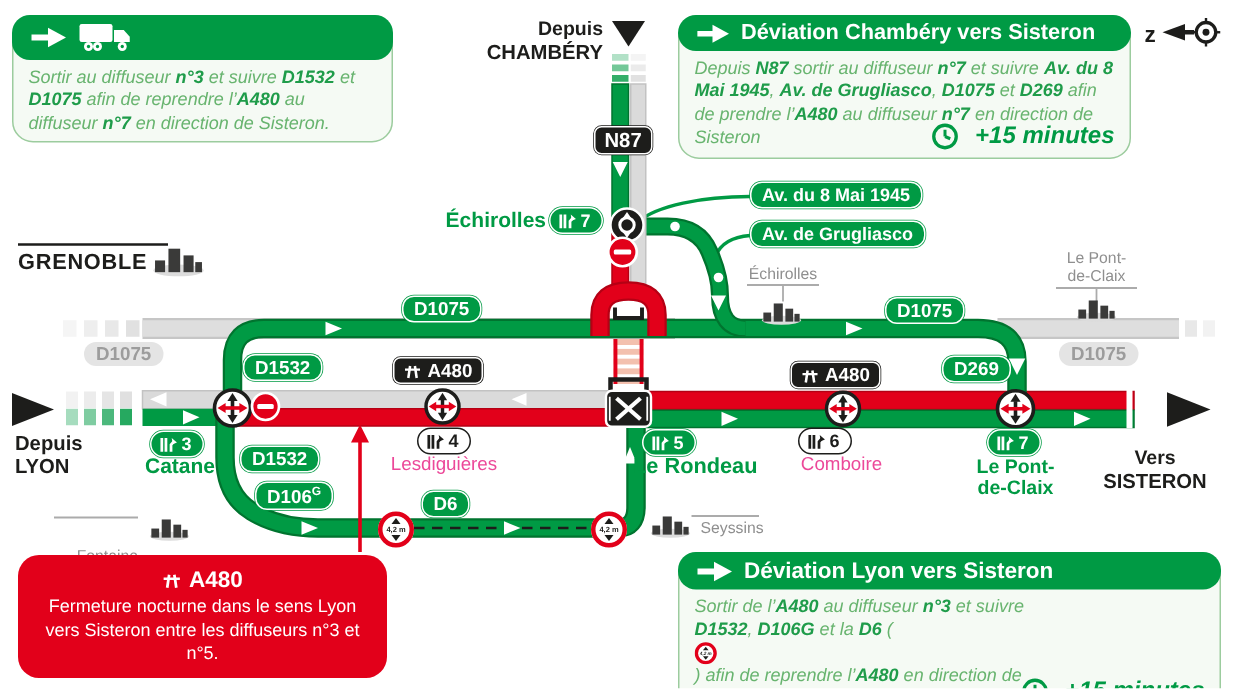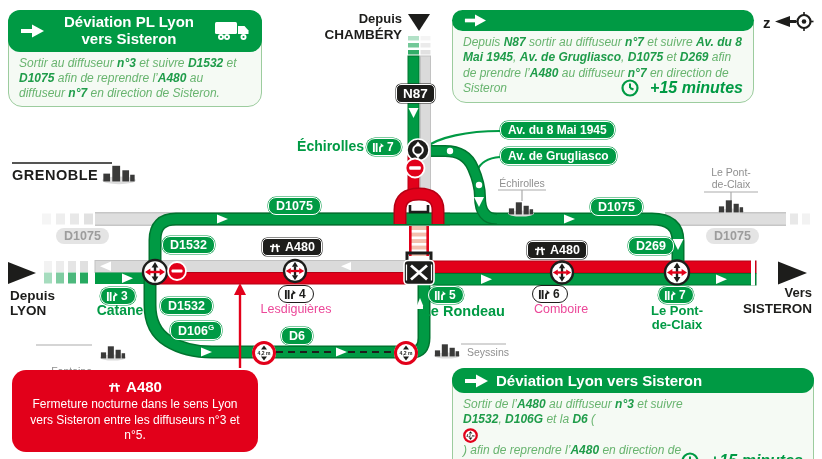--- a/index.html
+++ b/index.html
@@ -290,21 +290,21 @@
   </svg>
 
   <div class="blktxt" style="left:322,top:12px;left:322px;top:12px;width:80px;text-align:right;font-size:13px">
     <div>Depuis</div>
     <div style="font-size:13.5px">CHAMBÉRY</div>
   </div>
   <div class="blktxt" style="left:10px;top:288px;font-size:13.5px">
     <div>Depuis</div>
     <div>LYON</div>
   </div>
-  <div class="blktxt" style="left:728px;top:286px;width:84px;text-align:right;font-size:13px">
+  <div class="blktxt" style="left:728px;top:298px;width:84px;text-align:center;font-size:13px">
     <div>Vers</div>
     <div style="font-size:13.5px">SISTERON</div>
   </div>
 
   <div class="blktxt" style="left:12px;top:167px;font-size:14.5px;letter-spacing:.5px">GRENOBLE</div>
   <div class="citylbl" style="left:494px;top:177px;width:56px">Échirolles</div>
   <div class="citylbl" style="left:700px;top:166px;width:62px">
     <div>Le Pont-</div>
       <div>de-Claix</div>
   </div>
@@ -405,21 +405,20 @@
     <div>Le Pont-</div>
       <div>de-Claix</div>
   </div>
 
   <div class="gbox" style="left:8px;top:10px;width:252px">
     <div class="hdr" style="font-size:15px;line-height:1.12">
       <svg width="24" height="14" viewBox="0 0 24 14">
         <line x1="1" y1="7" x2="13" y2="7" stroke="#fff" stroke-width="4"></line>
         <polygon points="12,0.5 24,7 12,13.5" fill="#fff"></polygon>
       </svg>
-      <span style="flex:1;text-align:center">Déviation PL Lyon vers Sisteron</span>
       <svg width="36" height="22" viewBox="0 0 36 22">
         <rect x="1" y="2" width="22" height="12" rx="1.5" fill="#fff"></rect>
         <path d="M24 6 h6.5 l4 4.5 V14 h-10.5 z" fill="#fff"></path>
         <circle cx="7" cy="17" r="3" fill="#fff"></circle>
           <circle cx="13" cy="17" r="3" fill="#fff"></circle>
           <circle cx="29.5" cy="17" r="3" fill="#fff"></circle>
         <circle cx="7" cy="17" r="1.1" fill="#009A44"></circle>
           <circle cx="13" cy="17" r="1.1" fill="#009A44"></circle>
           <circle cx="29.5" cy="17" r="1.1" fill="#009A44"></circle>
       </svg>
@@ -428,20 +427,21 @@
       <span><span>Sortir au diffuseur </span><span class="seg-b">n°3</span><span> et suivre </span><span class="seg-b">D1532</span><span> et </span><span class="seg-b">D1075</span><span> afin de reprendre l’</span><span class="seg-b">A480</span><span> au diffuseur </span><span class="seg-b">n°7</span><span> en direction de Sisteron.</span></span>
     </div>
   </div>
 
   <div class="gbox" style="left:452px;top:10px;width:300px">
     <div class="hdr" style="font-size:14.5px">
       <svg width="22" height="13" viewBox="0 0 24 14">
         <line x1="1" y1="7" x2="13" y2="7" stroke="#fff" stroke-width="4"></line>
         <polygon points="12,0.5 24,7 12,13.5" fill="#fff"></polygon>
       </svg>
+      <span>Déviation Chambéry vers Sisteron</span>
     </div>
     <div class="bdy" style="position:relative;padding-bottom:6px">
       <span><span>Depuis </span><span class="seg-b">N87</span><span> sortir au diffuseur </span><span class="seg-b">n°7</span><span> et suivre </span><span class="seg-b">Av. du 8 Mai 1945</span><span>, </span><span class="seg-b">Av. de Grugliasco</span><span>, </span><span class="seg-b">D1075</span><span> et </span><span class="seg-b">D269</span><span> afin de prendre l’</span><span class="seg-b">A480</span><span> au diffuseur </span><span class="seg-b">n°7</span><span> en direction de Sisteron</span></span>
       <div class="delay" style="position:absolute;right:10px;bottom:4px">
         <svg width="18" height="18" viewBox="0 0 18 18">
           <circle cx="9" cy="9" r="7.5" fill="none" stroke="#009A44" stroke-width="2.2"></circle>
           <line x1="9" y1="9" x2="9" y2="4.5" stroke="#009A44" stroke-width="2"></line>
           <line x1="9" y1="9" x2="12.5" y2="10.5" stroke="#009A44" stroke-width="2"></line>
         </svg>
         <span>+15 minutes</span>

